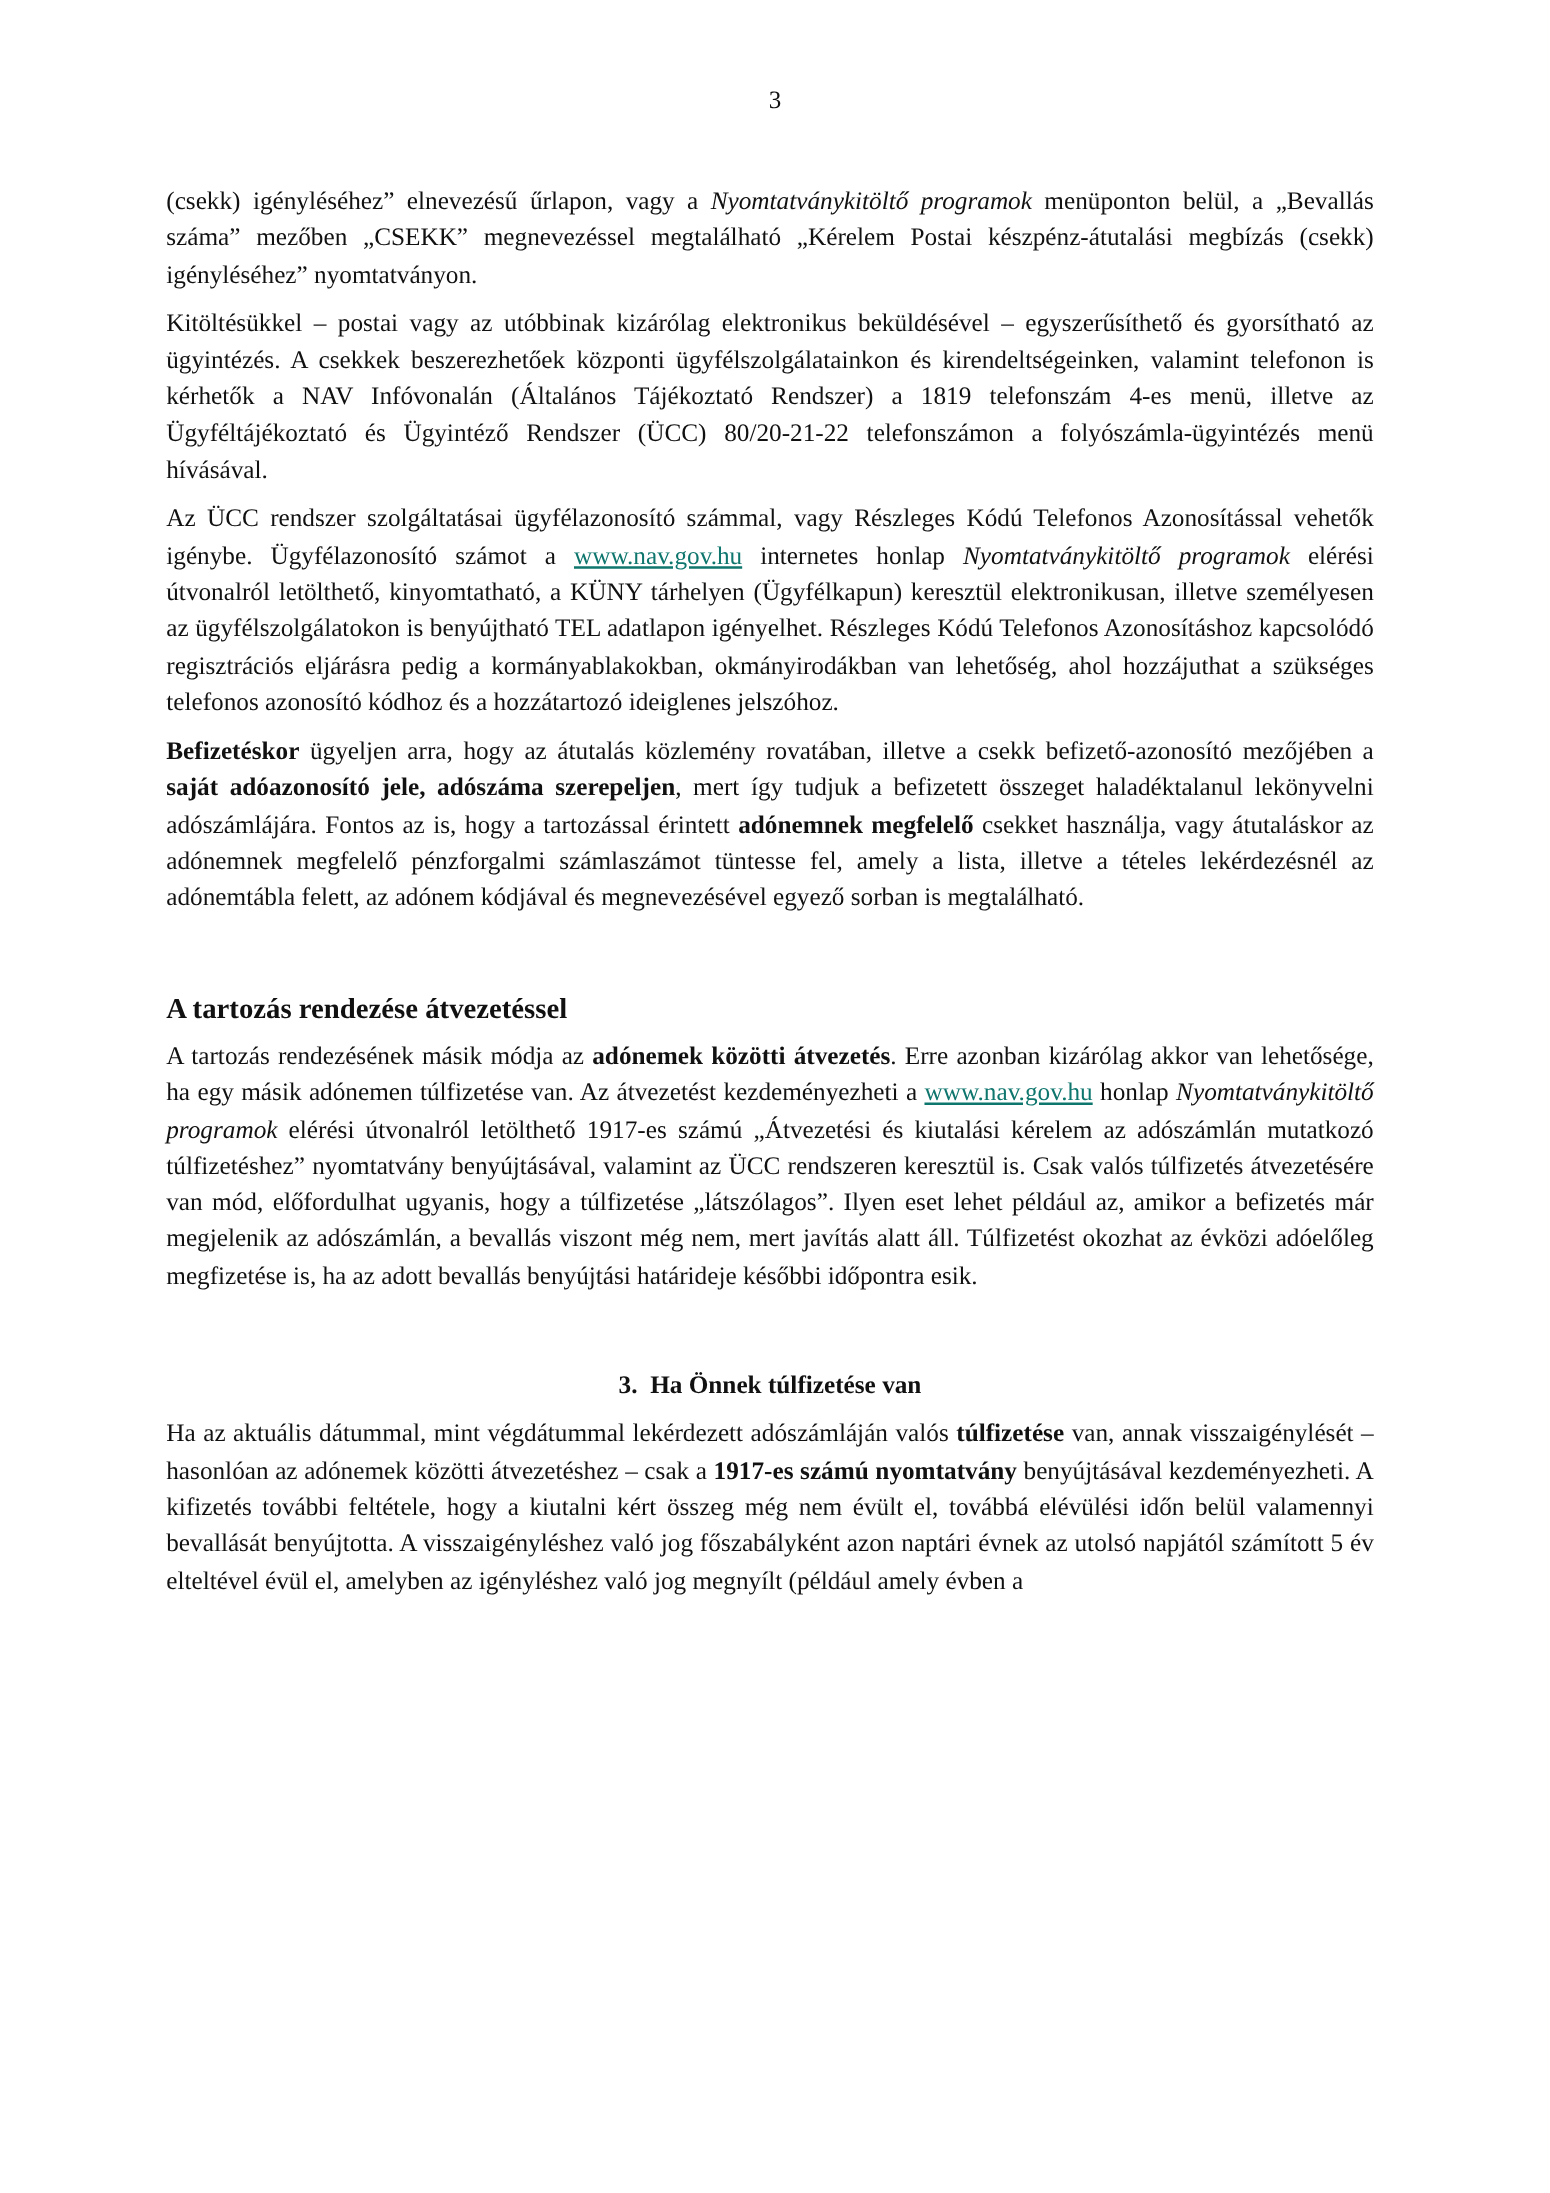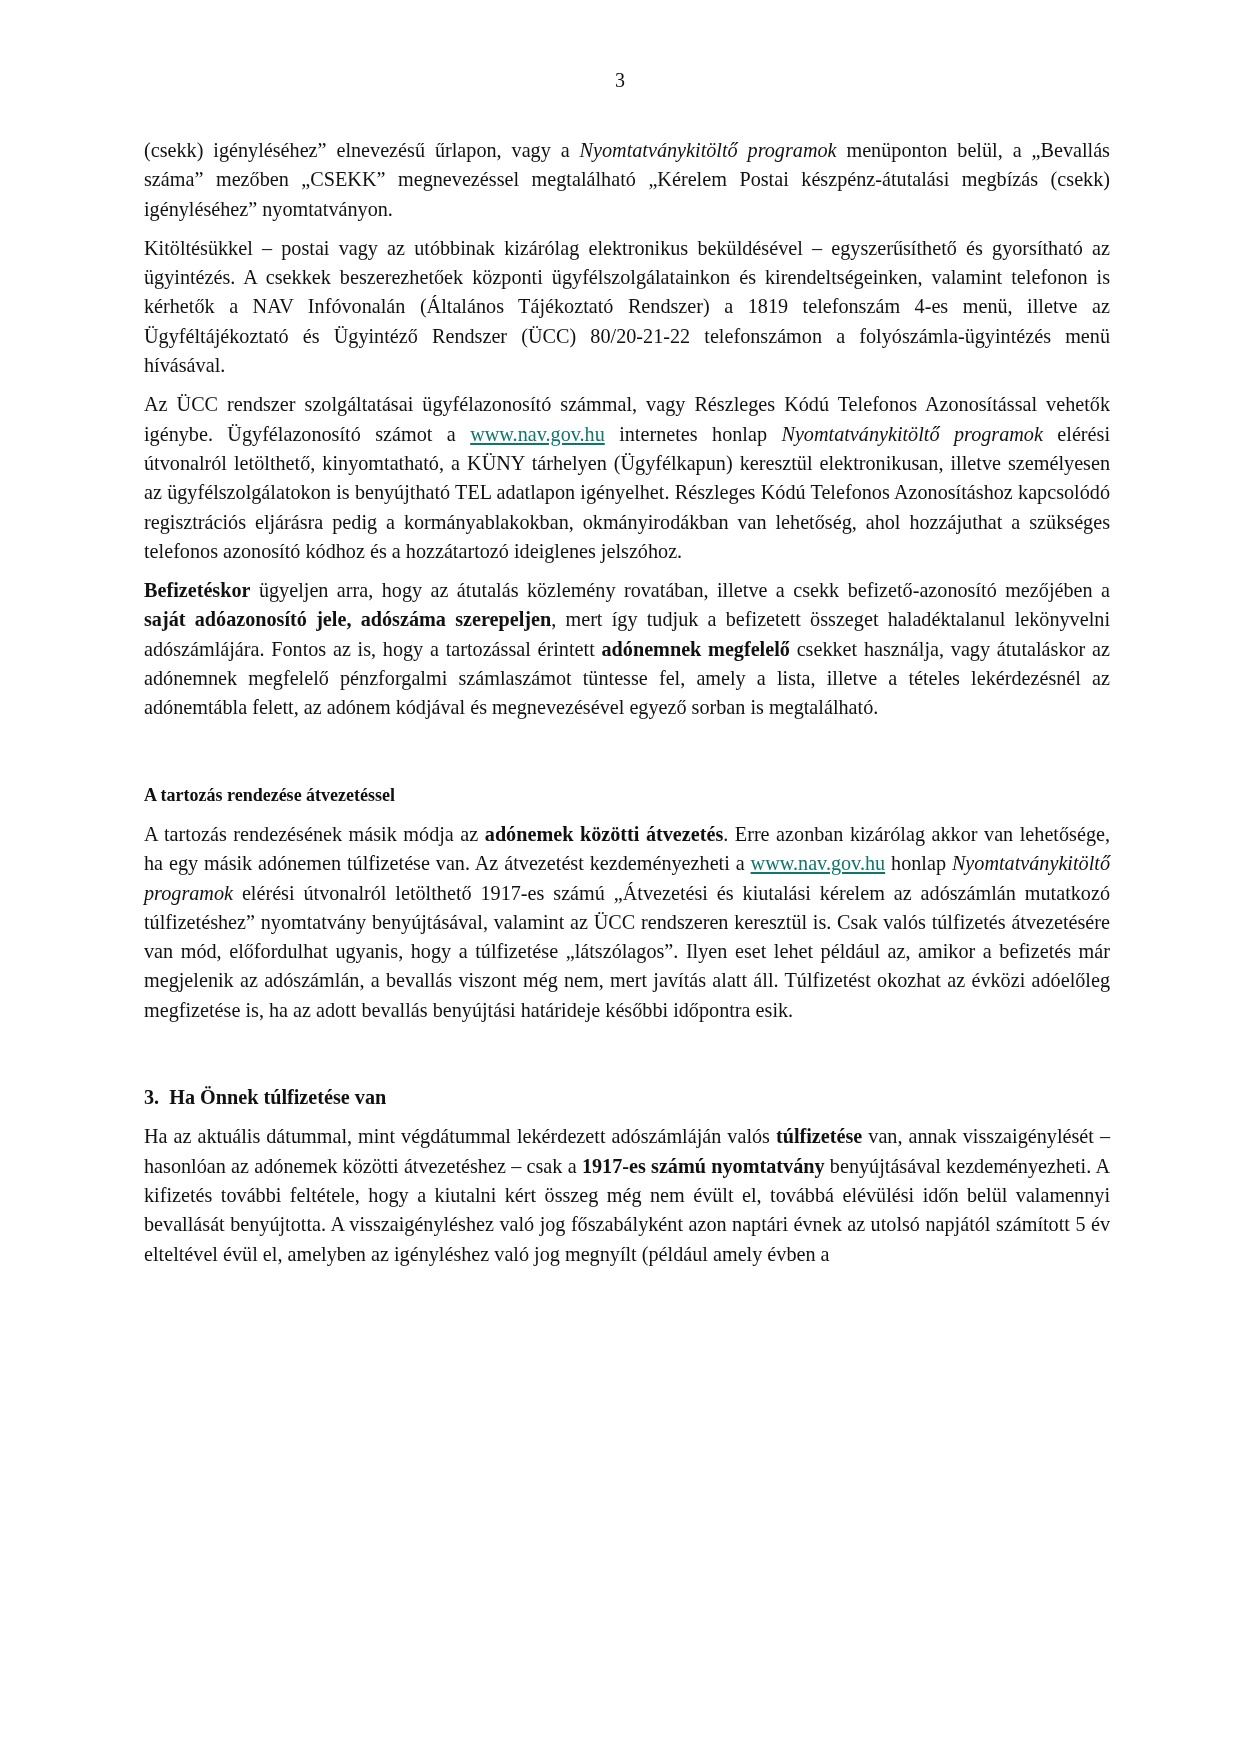--- a/index.html
+++ b/index.html
@@ -19,49 +19,49 @@
       position: absolute;
       top: 66px;
       left: 0;
       width: 1240px;
       text-align: center;
       font-size: 20px;
       line-height: 28px;
     }
     .content {
       position: absolute;
-      top: 136px;
+      top: 147px;
       left: 133px;
       width: 966px;
-      margin-left: 11px;
     }
     p.para {
       margin: 0 0 10px 0;
       font-size: 20.2px;
       line-height: 29.3px;
       text-align: justify;
       text-align-last: left;
     }
     .bold { font-weight: bold; }
     .italic { font-style: italic; }
     .link {
       text-decoration: underline;
       color: #0f766e;
     }
     h3.subheading {
       margin: 0 0 10px 0;
-      font-size: 18px;
+      font-size: 23px;
       line-height: 29.3px;
       font-weight: bold;
     }
     h2.section-heading {
       margin: 0 0 10px 0;
       font-size: 20.2px;
       line-height: 29.3px;
       font-weight: bold;
+      text-align: center;
     }
     .gap-large { height: 48px; }
     .gap-xl { height: 48px; }
   </style>
 </head>
 <body>
 
 <div class="page-number">3</div>
 
 <div class="content">

